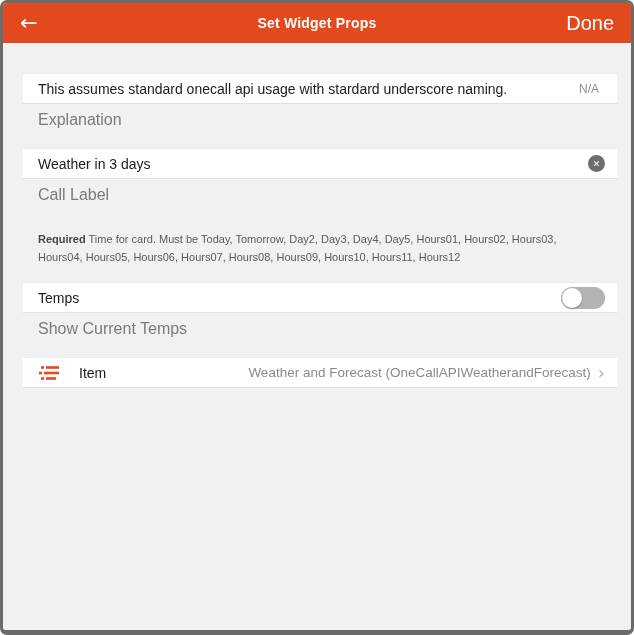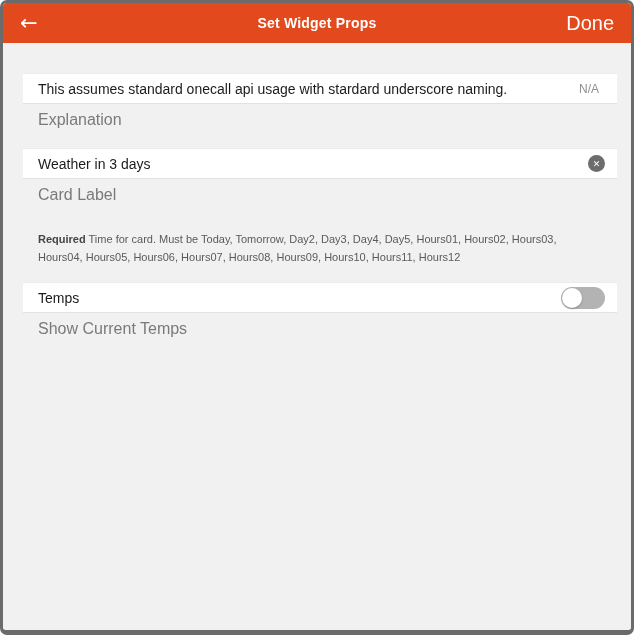--- a/index.html
+++ b/index.html
@@ -95,30 +95,45 @@
     <div class="card">
       <span class="cell-text">This assumes standard onecall api usage with stardard underscore naming.</span>
       <span class="na-badge">N/A</span>
     </div>
     <div class="sublabel">Explanation</div>
 
     <div class="card">
       <span class="cell-text">Weather in 3 days</span>
       <span class="clear-btn">✕</span>
     </div>
-    <div class="sublabel">Card Label</div>
+    <div class="sublabel">Call Label</div>
 
     <div class="helper">
       <b>Required</b>
       <span>Time for card. Must be Today, Tomorrow, Day2, Day3, Day4, Day5, Hours01, Hours02, Hours03, Hours04, Hours05, Hours06, Hours07, Hours08, Hours09, Hours10, Hours11, Hours12</span>
     </div>
 
     <div class="card">
       <span class="cell-text">Temps</span>
       <span class="toggle">
         <span class="knob"></span>
       </span>
     </div>
     <div class="sublabel">Show Current Temps</div>
 
+    <div class="card">
+      <svg class="item-icon" viewBox="0 0 21 20" xmlns="http://www.w3.org/2000/svg">
+        <g fill="#E2491D">
+          <rect x="3" y="3.2" width="3" height="2.6"></rect>
+          <rect x="8" y="3.2" width="13" height="2.6"></rect>
+          <rect x="1" y="8.7" width="3" height="2.6"></rect>
+          <rect x="6" y="8.7" width="15" height="2.6"></rect>
+          <rect x="3" y="14.2" width="3" height="2.6"></rect>
+          <rect x="8" y="14.2" width="10" height="2.6"></rect>
+        </g>
+      </svg>
+      <span class="cell-text">Item</span>
+      <span class="item-value">Weather and Forecast (OneCallAPIWeatherandForecast)</span>
+      <span class="chevron">›</span>
+    </div>
 
   </div>
 </div>
 
 </body></html>

